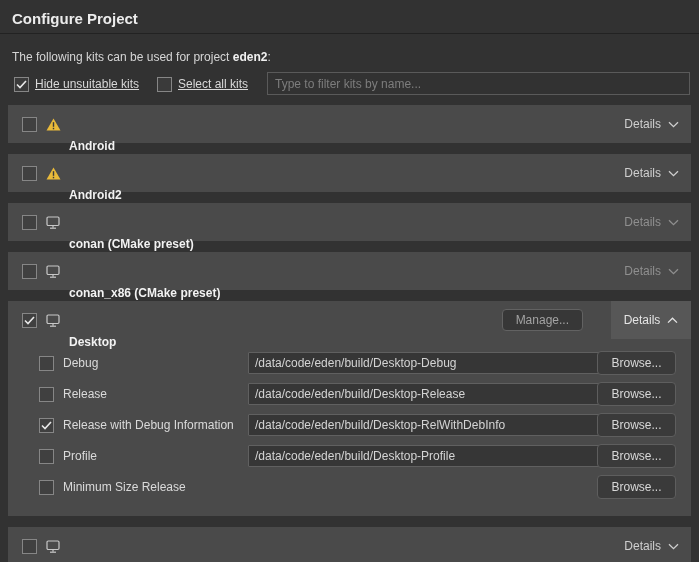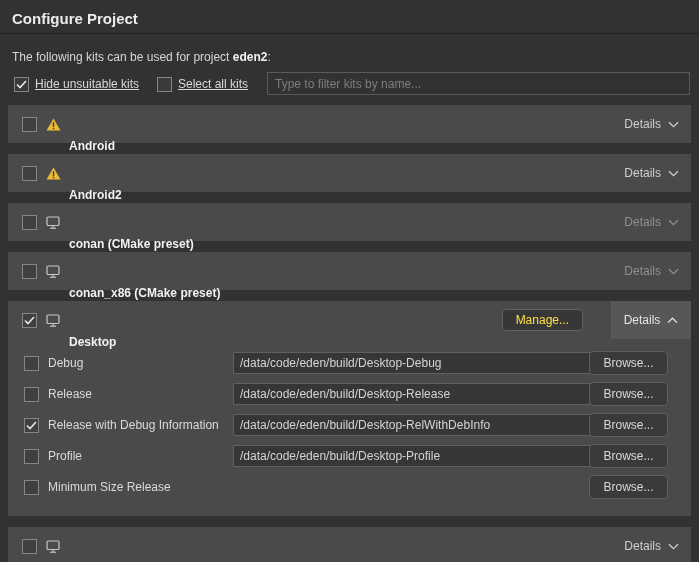--- a/index.html
+++ b/index.html
@@ -60,31 +60,31 @@
   .details-group {
     margin-left: auto; display: inline-flex; align-items: center; gap: 7px;
     color: #cfcfcf; cursor: default;
   }
   .details-group.disabled { color: #8f8f8f; }
 
   .manage-btn {
     margin-left: auto; margin-right: 14px;
     height: 22px; padding: 0 13px;
     background: #373737; border: 1px solid #626262; border-radius: 4px;
-    color: #fde047; font-family: inherit; font-size: 12px;
+    color: #a3a3a3; font-family: inherit; font-size: 12px;
     display: inline-flex; align-items: center;
   }
   .details-toggle {
     position: absolute; right: 0; top: 0; width: 80px; height: 38px;
     background: #575757;
     display: inline-flex; align-items: center; justify-content: center; gap: 7px;
     color: #e4e4e4;
   }
 
-  .kit-body { position: relative; padding: 12px 16px 10px 0; }
+  .kit-body { position: relative; padding: 12px 8px 10px 0; margin-left: 15px; }
   .cfg-row { position: relative; height: 24px; margin-bottom: 7px; display: flex; align-items: center; padding-left: 16px; }
   .cfg-row .checkbox { margin-right: 9px; background: #404040; }
   .cfg-label { color: #dadada; }
   .path-input {
     position: absolute; left: 225px; top: 1px; width: 365px; height: 22px;
     background: #363636; border: 1px solid #606060; color: #d4d4d4;
     font-family: "Liberation Sans", "DejaVu Sans", sans-serif; font-size: 12px;
     padding: 0 6px; outline: none; border-radius: 1px;
     display: flex; align-items: center; white-space: pre; overflow: hidden;
   }

